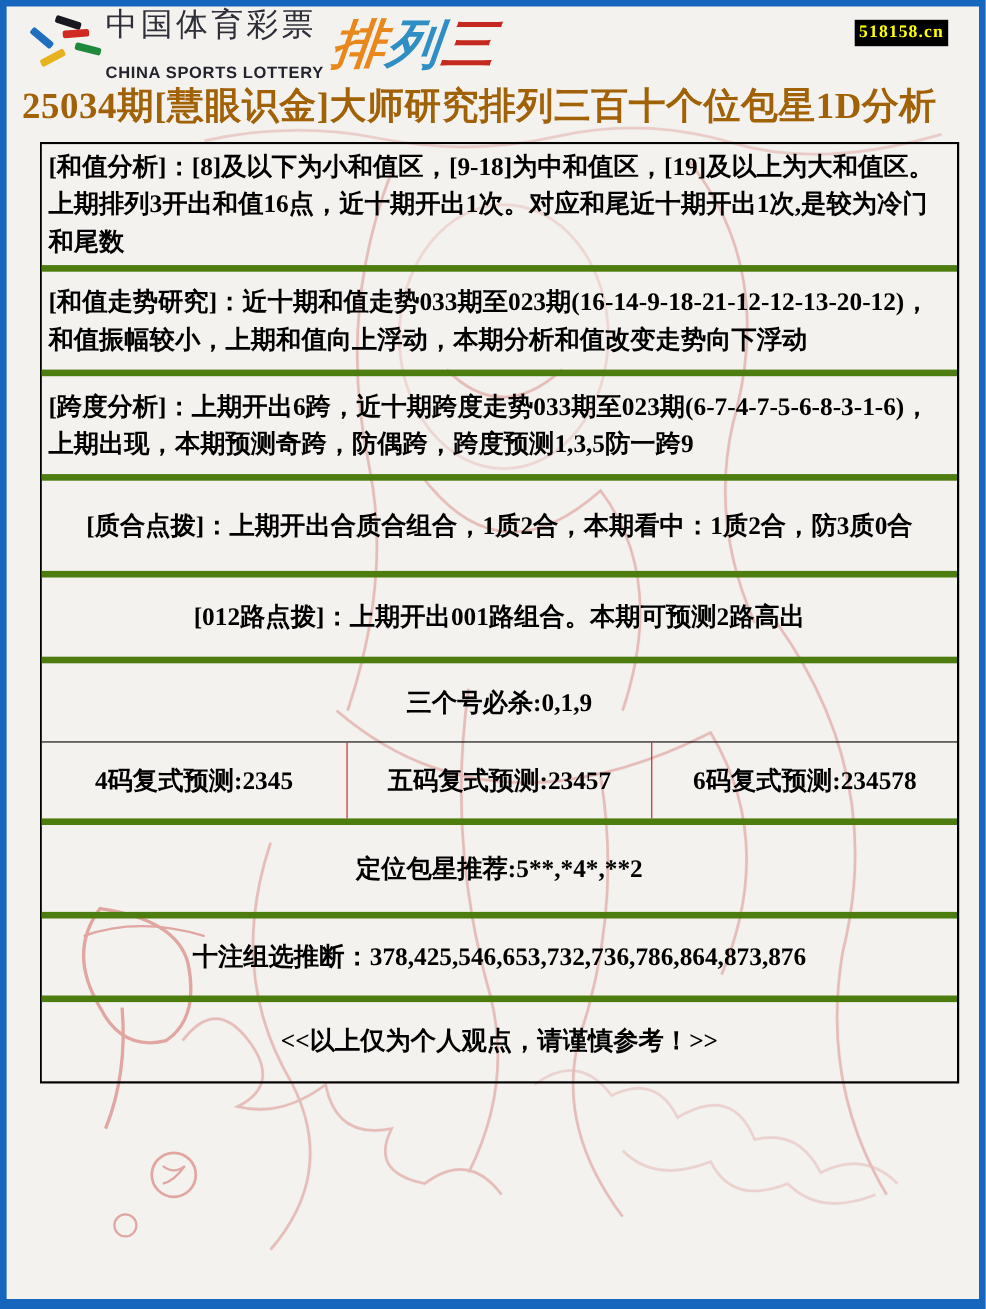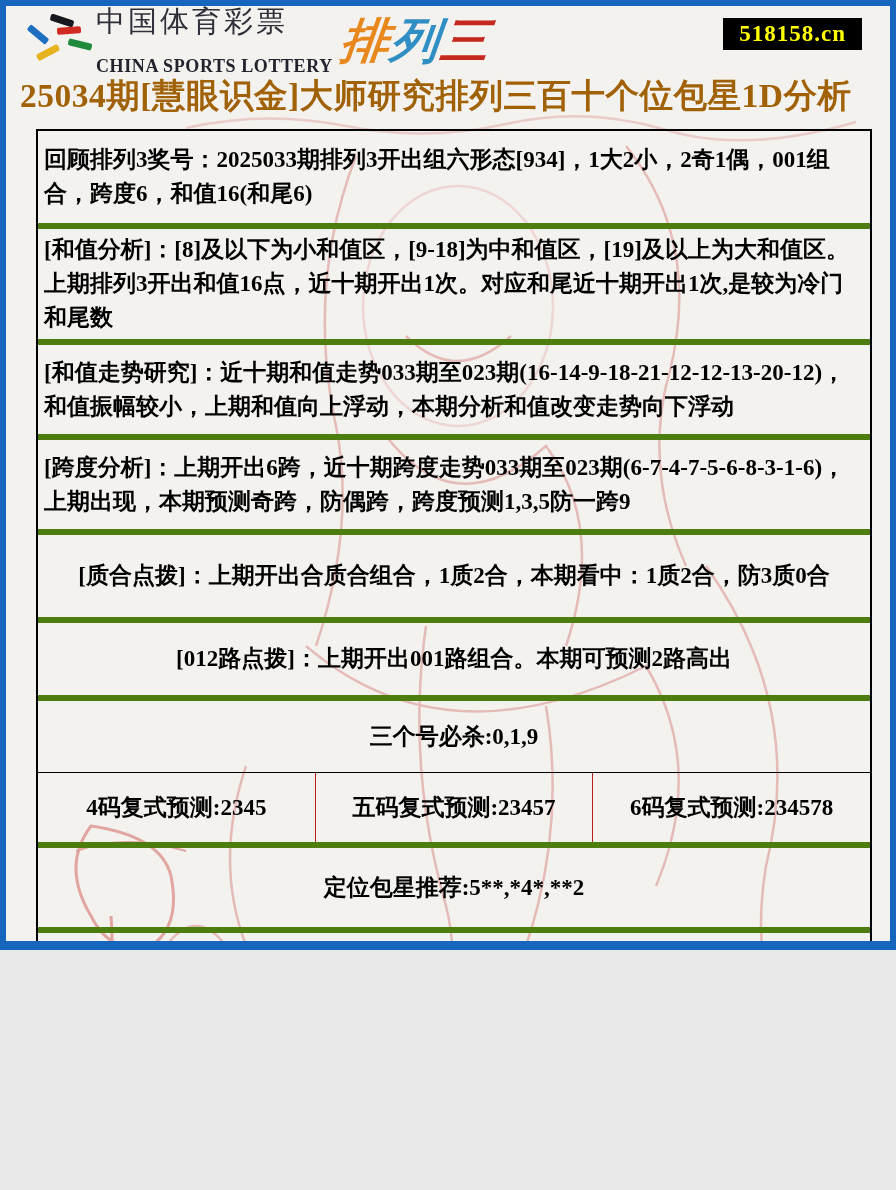--- a/index.html
+++ b/index.html
@@ -1,51 +1,51 @@
 <!DOCTYPE html>
 <html><head>
 <meta charset="utf-8">
 <style>
   * { margin:0; padding:0; box-sizing:border-box; }
   html,body { width:896px; height:1190px; }
   body { font-family:"Liberation Serif","DejaVu Serif",serif; background:#e8e8e8; }
 
   .page {
-    position:relative; width:896px; height:950px;
+    position:relative; width:896px; height:1190px;
     background:#f4f2ef;
     border:6px solid #1766bd;
     border-bottom-width:9px;
     overflow:hidden;
   }
 
   
   .watermark { position:absolute; left:0; top:0; width:896px; height:1190px; z-index:0; pointer-events:none; }
 
   
   .header { position:relative; height:64px; padding:6px 10px 0 18px; z-index:2; display:flex; align-items:center; }
   .logo-mark { position:relative; width:62px; height:52px; flex:0 0 62px; }
   .logo-mark span { position:absolute; width:24px; height:7px; border-radius:2px; }
   .bar-black { background:#17171f; width:8px; height:26px; left:26px; top:2px; transform:rotate(18deg); }
   .bar-red { background:#d02a22; left:33px; top:12px; transform:rotate(-4deg); }
   .bar-blue { background:#1f6fc0; left:2px; top:16px; transform:rotate(40deg); }
   .bar-yellow { background:#e6b31e; left:12px; top:34px; transform:rotate(-28deg); }
   .bar-green { background:#1f8a3c; width:8px; height:24px; left:44px; top:26px; transform:rotate(14deg); }
   .brand { margin-left:10px; line-height:1; }
   .brand-cn { font-family:"Liberation Sans","DejaVu Sans",sans-serif; font-size:29px; color:#2f2f3a; letter-spacing:3px; font-weight:500; }
-  .brand-en { font-family:Liberation Serif, serif; font-size:18px; color:#23232e; font-weight:bold; letter-spacing:0.6px; margin-top:21px; }
+  .brand-en { font-family:Liberation Sans, sans-serif; font-size:15px; color:#23232e; font-weight:bold; letter-spacing:0.6px; margin-top:21px; }
   .product { margin-left:8px; font-family:"Liberation Sans","DejaVu Sans",sans-serif; font-size:48px; font-weight:900; font-style:italic; letter-spacing:2px; transform:skewX(-6deg); line-height:52px; }
   .product .c0 { color:#e8881c; }
   .product .c1 { color:#2f8fc4; }
   .product .c2 { color:#c4281e; }
 
   .site-badge {
     position:absolute; top:12px; right:28px; z-index:3;
     background:#000; color:#ffff00;
     font-family:"Liberation Serif","DejaVu Serif",serif;
-    font-size:23px; font-weight:bold; padding:3px 16px; letter-spacing:1px;
+    font-size:16px; font-weight:bold; padding:3px 4px; letter-spacing:1px;
   }
 
   
   .page-title {
     position:relative; z-index:2;
     padding:4px 8px 0 14px;
     font-size:33.5px; font-weight:bold; color:#a16207;
     letter-spacing:0.5px; white-space:nowrap;
   }
 
@@ -129,31 +129,31 @@
       <div class="brand-en">CHINA SPORTS LOTTERY</div>
     </div>
     <div class="product"><span class="c0">排</span><span class="c1">列</span><span class="c2">三</span></div>
   </div>
 
   <div class="site-badge">518158.cn</div>
 
   <div class="page-title">25034期[慧眼识金]大师研究排列三百十个位包星1D分析</div>
 
   <div class="atable">
-    <div class="arow left r1">回顾排列3奖号：2025033期排列3开出组六形态[934]，1大2小，2奇1偶，001组合，跨度6，和值16(和尾6)</div>
     <div class="arow left r2">[和值分析]：[8]及以下为小和值区，[9-18]为中和值区，[19]及以上为大和值区。上期排列3开出和值16点，近十期开出1次。对应和尾近十期开出1次,是较为冷门和尾数</div>
     <div class="arow left r3">[和值走势研究]：近十期和值走势033期至023期(16-14-9-18-21-12-12-13-20-12)，和值振幅较小，上期和值向上浮动，本期分析和值改变走势向下浮动</div>
     <div class="arow left r4">[跨度分析]：上期开出6跨，近十期跨度走势033期至023期(6-7-4-7-5-6-8-3-1-6)，上期出现，本期预测奇跨，防偶跨，跨度预测1,3,5防一跨9</div>
     <div class="arow center r5">[质合点拨]：上期开出合质合组合，1质2合，本期看中：1质2合，防3质0合</div>
     <div class="arow center r6">[012路点拨]：上期开出001路组合。本期可预测2路高出</div>
     <div class="arow center r7">三个号必杀:0,1,9</div>
 
     <div class="triple">
       <div class="tcell">4码复式预测:2345</div>
       <div class="tcell">五码复式预测:23457</div>
       <div class="tcell">6码复式预测:234578</div>
     </div>
 
     <div class="arow center r9">定位包星推荐:5**,*4*,**2</div>
+    <div class="arow center r10">十注组选推断：378,425,546,653,732,736,786,864,873,876</div>
     <div class="arow center r12">&lt;&lt;以上仅为个人观点，请谨慎参考！&gt;&gt;</div>
   </div>
 
 </div>
 
 </body></html>

